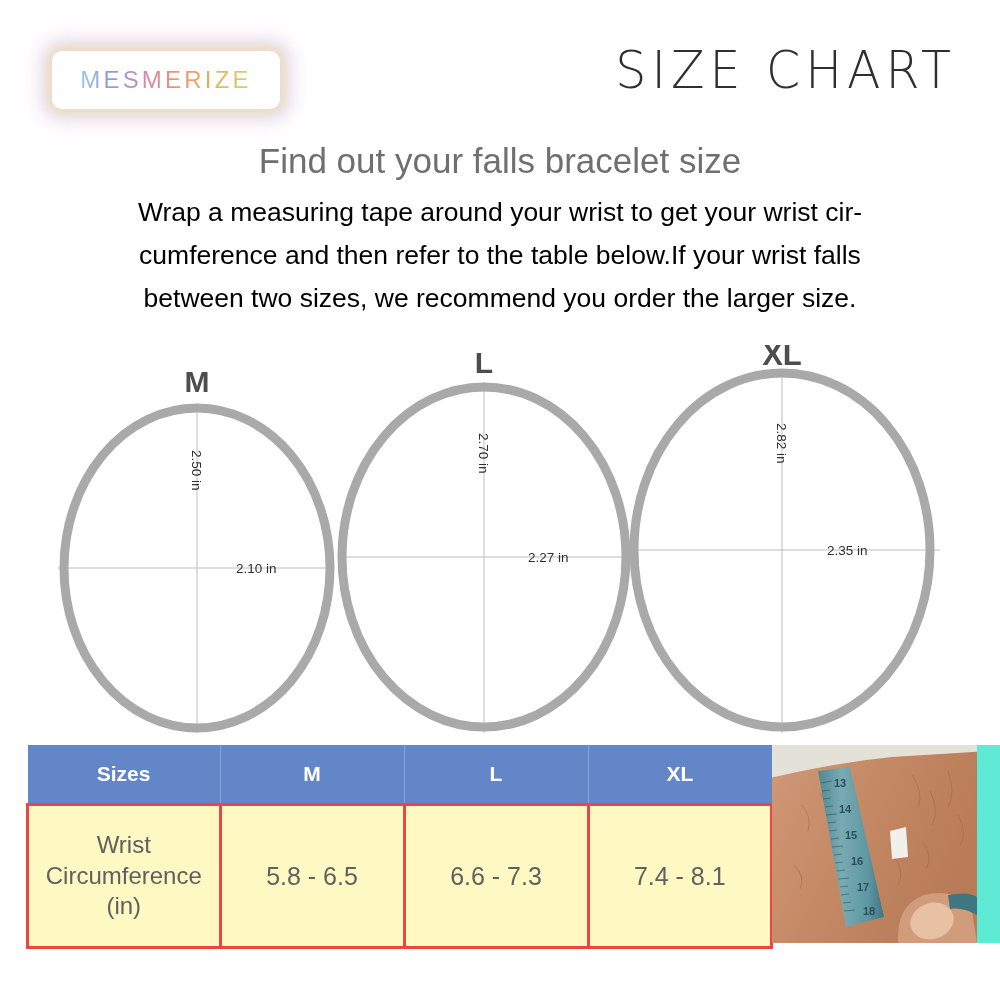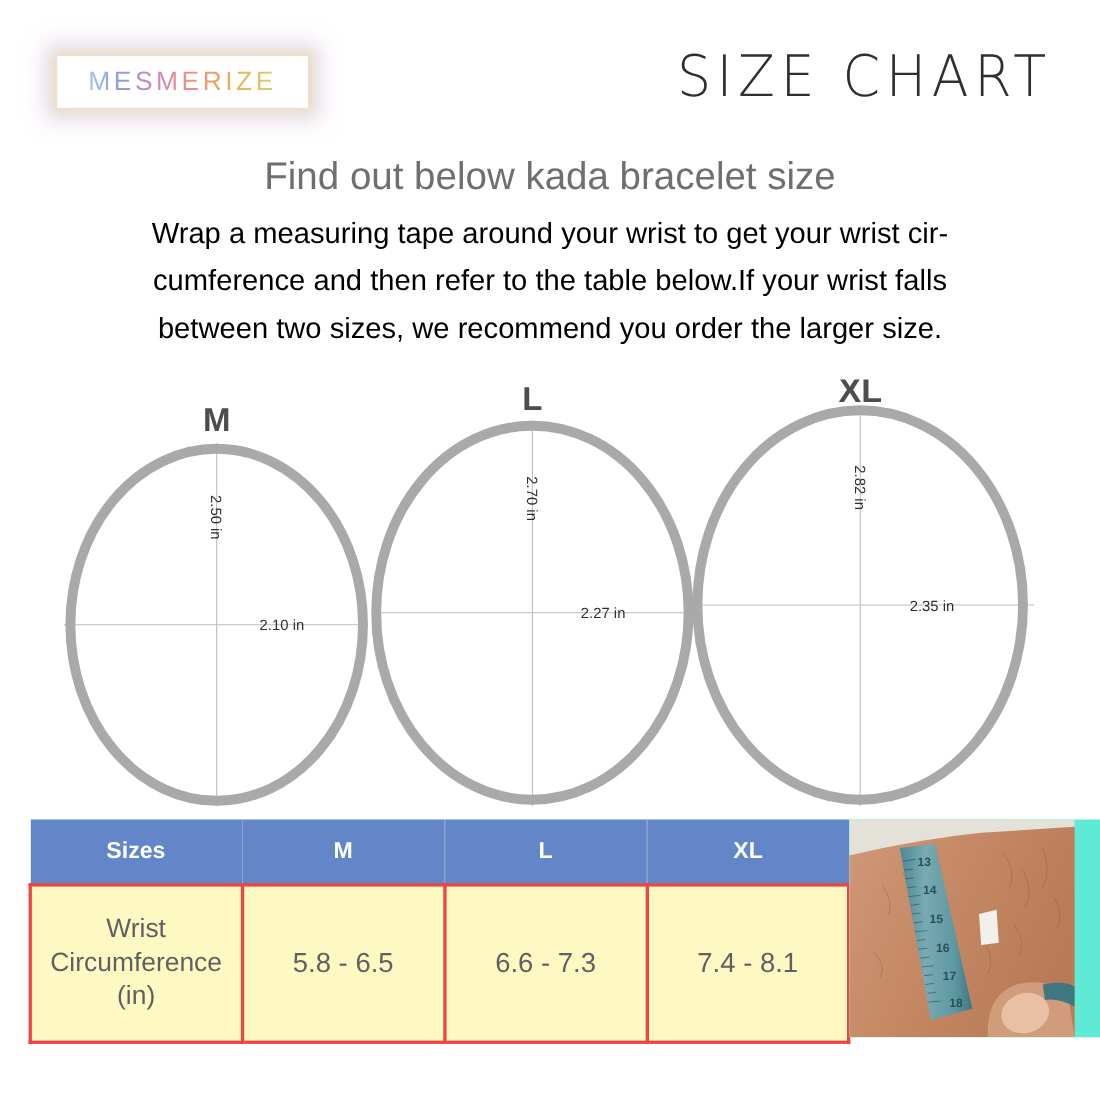--- a/index.html
+++ b/index.html
@@ -14,29 +14,30 @@
     font-family: "Liberation Sans", sans-serif;
     overflow: hidden;
   }
 
   
   #brand-logo {
     position: absolute;
     left: 52px;
     top: 51px;
     width: 228px;
-    height: 47px;
+    height: 58px;
     background: #ffffff;
     box-shadow:
       0 0 10px 6px rgba(255,210,120,0.38),
       0 0 16px 10px rgba(150,200,255,0.30),
       0 0 22px 14px rgba(255,170,190,0.22);
     display: flex;
     align-items: center;
     justify-content: center;
+    border-radius: 10px;
   }
   #brand-logo-text {
     font-size: 24px;
     letter-spacing: 3.2px;
     font-weight: 400;
     background: linear-gradient(90deg,
         #9fc6e8 0%,
         #8f9ed8 16%,
         #b98fc9 30%,
         #e0889c 44%,
@@ -163,21 +164,21 @@
 </head>
 <body>
 
 <div id="brand-logo">
   <span id="brand-logo-text">MESMERIZE</span>
 </div>
 
 <div id="page-title">SIZE CHART</div>
 
 <div id="intro">
-  <h1 id="intro-heading">Find out below kada bracelet size</h1>
+  <h1 id="intro-heading">Find out your falls bracelet size</h1>
   <div class="intro-line">Wrap a measuring tape around your wrist to get your wrist cir-</div>
   <div class="intro-line">cumference and then refer to the table below.If your wrist falls</div>
   <div class="intro-line">between two sizes, we recommend you order the larger size.</div>
 </div>
 
 <div id="ovals-area">
   <svg id="ovals-svg" width="1000" height="400" viewBox="0 0 1000 400" xmlns="http://www.w3.org/2000/svg">
 
     <g>
       <line x1="197" y1="58" x2="197" y2="388" stroke="#bdbdbd" stroke-width="1"></line>

